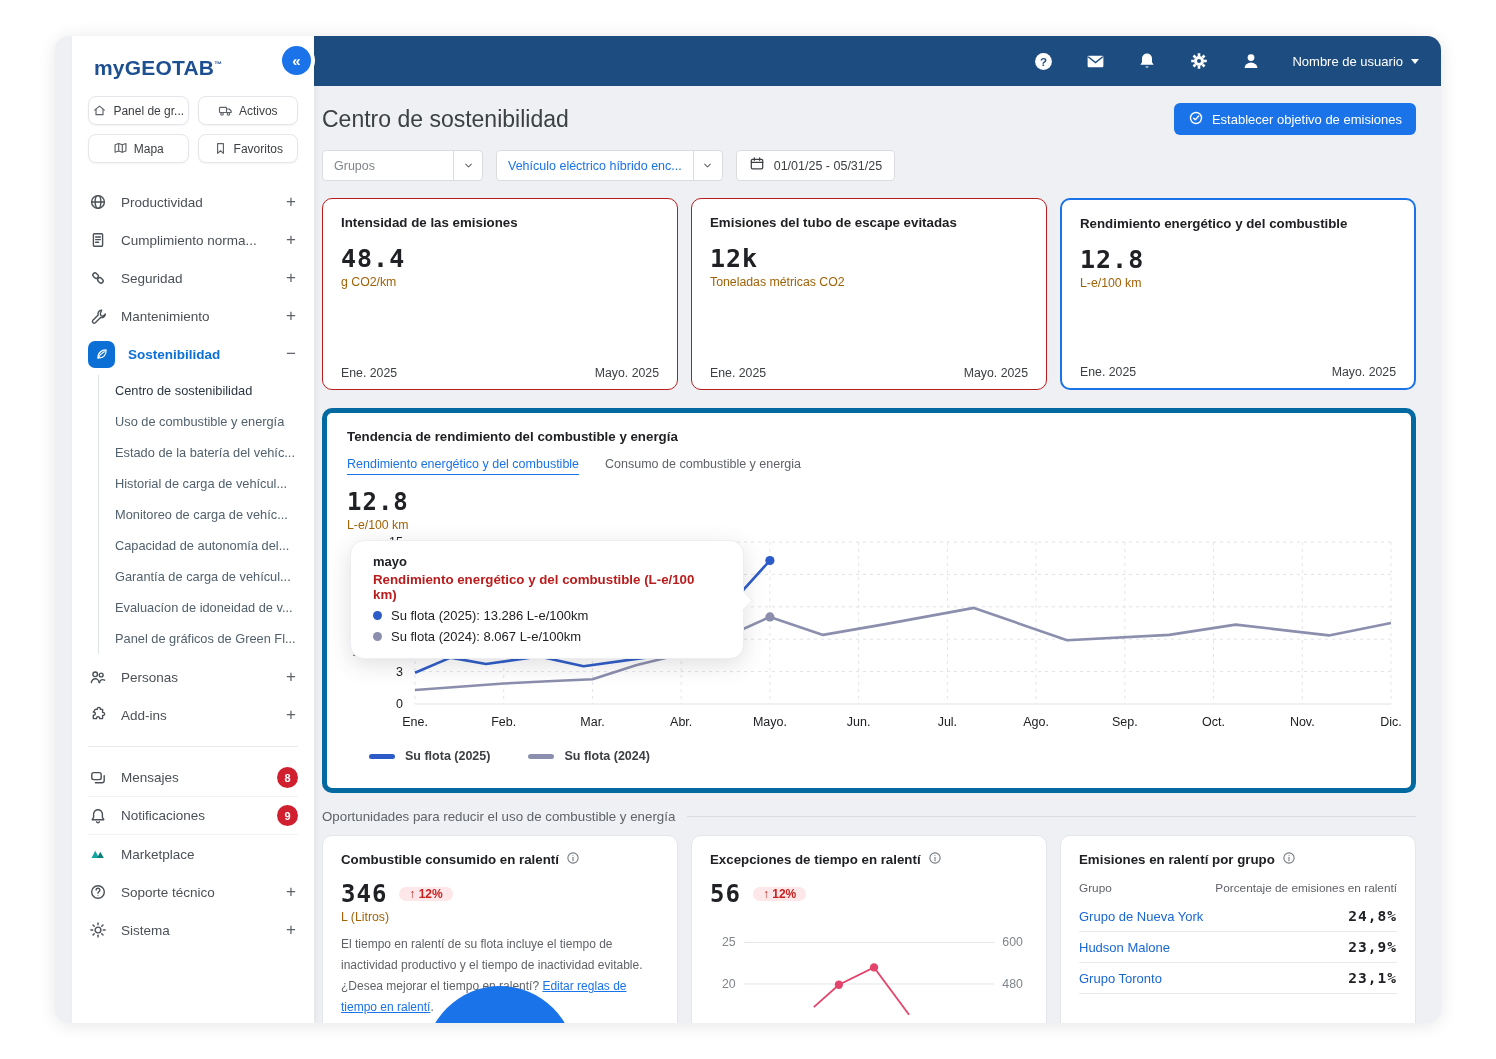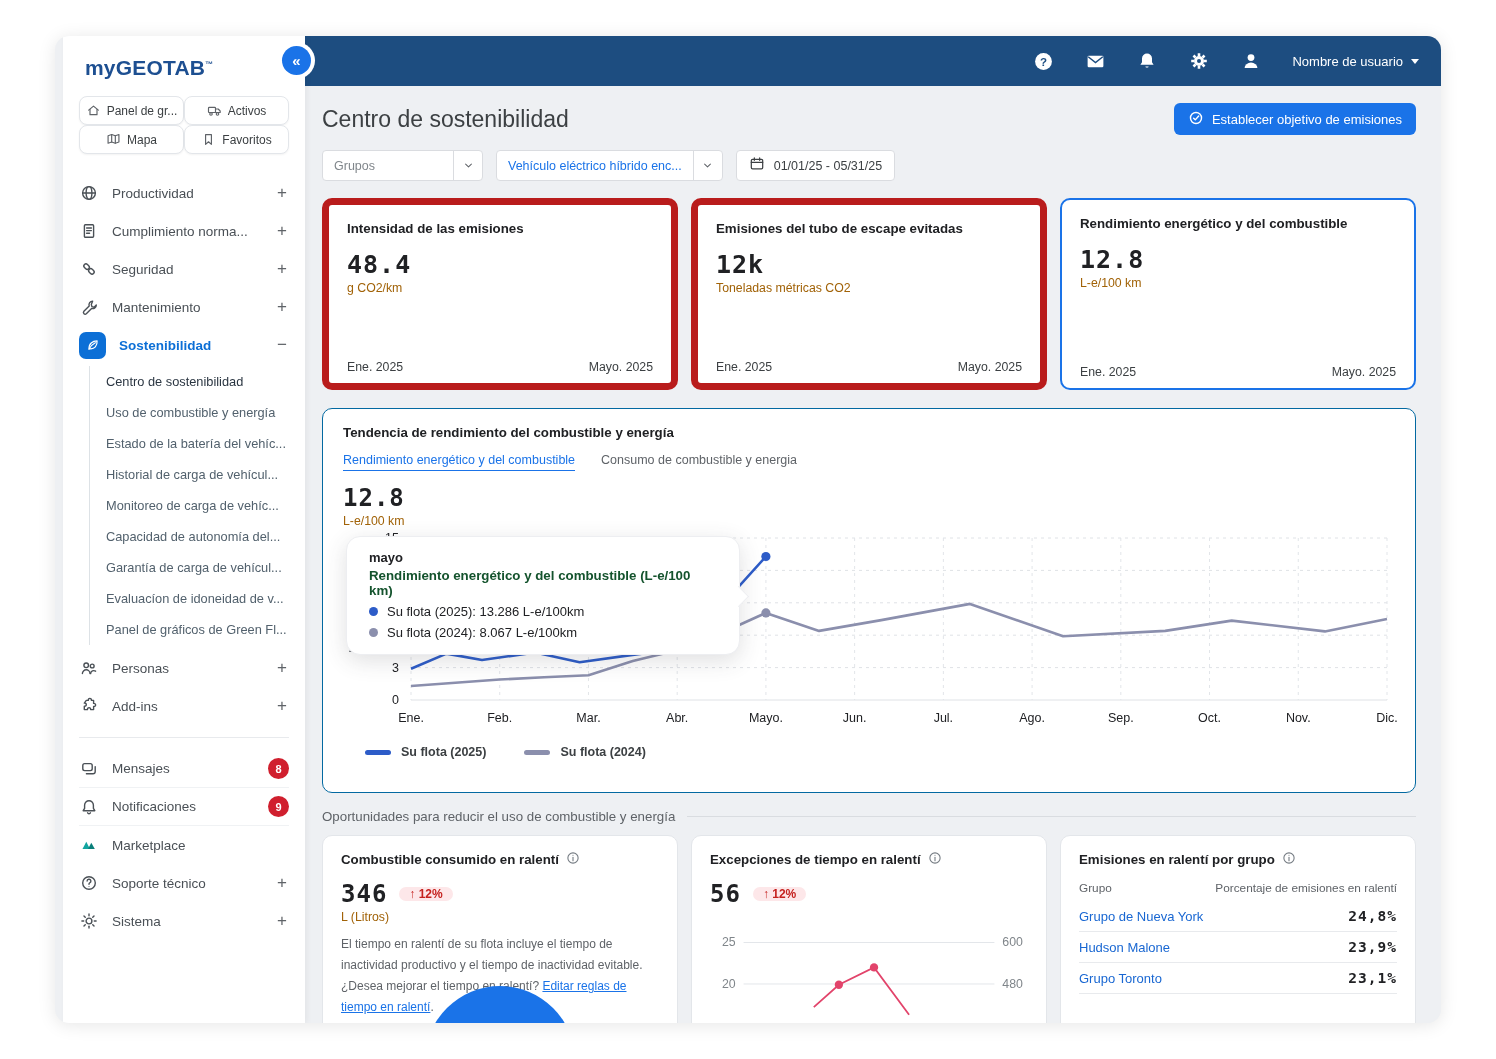--- a/index.html
+++ b/index.html
@@ -2,29 +2,29 @@
 <html><head>
 <meta charset="utf-8">
 <style>
   * { box-sizing: border-box; }
   body { margin:0; background:#ffffff; font-family:"Liberation Sans", sans-serif; color:#3c4043; }
   .canvas { position:relative; width:1496px; height:1059px; background:#ffffff; overflow:hidden; }
   .app { position:absolute; left:55px; top:36px; width:1386px; height:987px; border-radius:14px;
          overflow:hidden; box-shadow:0 2px 18px rgba(0,0,0,.10); background:#eef0f3; }
 
   
-  .sidebar { position:absolute; left:8px; top:0; bottom:0; width:242px; background:#fff; z-index:2;
+  .sidebar { position:absolute; left:17px; top:0; bottom:0; width:242px; background:#fff; z-index:2;
              box-shadow:2px 0 6px rgba(0,0,0,.05); padding:0 16px; overflow:hidden; }
   .logo { margin:20px 0 16px 6px; font-size:21px; font-weight:800; color:#1d4f91; letter-spacing:.2px; }
   .logo .tm { font-size:8px; vertical-align:super; font-weight:700; }
   .searchbox { display:flex; align-items:center; gap:7px; height:32px; border:1px solid #dfe1e5; border-radius:6px; padding:0 7px; }
   .searchbox input { border:0; outline:0; flex:1; min-width:0; font-size:13px; color:#3c4043; font-family:inherit; }
   .searchbox input::placeholder { color:#80868b; }
   .kbd { background:#f1f3f4; border-radius:4px; padding:2px 6px; font-size:11px; color:#5f6368; }
-  .quick { display:grid; grid-template-columns:1fr 1fr; margin:16px 0 20px; }
+  .quick { display:grid; grid-template-columns:1fr 1fr; gap:9px; margin:16px 0 20px; }
   .quickbtn { display:flex; align-items:center; justify-content:center; gap:6px; height:29px; background:#fff;
               border:1px solid #e3e6ea; border-radius:8px; font-size:12px; color:#3c4043; box-shadow:0 1px 2px rgba(0,0,0,.05);
               white-space:nowrap; overflow:hidden; cursor:pointer; }
   .quickbtn svg { flex:0 0 auto; color:#5f6368; }
   .navrow { display:flex; align-items:center; gap:13px; height:38px; cursor:pointer; }
   .navrow .ic { width:20px; height:20px; display:flex; align-items:center; justify-content:center; color:#4a5056; }
   .navrow .lbl { flex:1; font-size:13.5px; color:#4a5056; white-space:nowrap; overflow:hidden; text-overflow:ellipsis; }
   .navrow .act { font-size:17px; color:#5f6368; font-weight:300; padding-right:2px; }
   .navrow.active .lbl { color:#0c6fd6; font-weight:700; }
   .navrow.active .chip { width:27px; height:27px; background:#0c6fd6; border-radius:7px; display:flex; align-items:center; justify-content:center; }
@@ -56,45 +56,45 @@
   .filterrow { display:flex; gap:13px; margin:8px 0 17px; }
   .select { display:flex; align-items:stretch; background:#fff; border:1px solid #dadce0; border-radius:4px; height:31px; cursor:pointer; }
   .select .sval { display:flex; align-items:center; padding:0 11px; font-size:12.5px; }
   .select .chev { width:29px; display:flex; align-items:center; justify-content:center; border-left:1px solid #dadce0; color:#5f6368; }
   .select.gray .sval { color:#80868b; width:130px; }
   .select.blue .sval { color:#1a73e8; }
   .datebox { display:flex; align-items:center; gap:9px; background:#fff; border:1px solid #dadce0; border-radius:4px;
              height:31px; padding:0 12px; font-size:12.5px; color:#3c4043; cursor:pointer; }
 
   .cards3 { display:grid; grid-template-columns:1fr 1fr 1fr; gap:13px; }
-  .kpi { position:relative; background:#fff; border:7px solid #b91c1c; border-radius:10px; height:192px; padding:15px 18px; cursor:pointer; }
+  .kpi { position:relative; background:#fff; border:1px solid #b91c1c; border-radius:10px; height:192px; padding:15px 18px; cursor:pointer; }
   .kpi.selected { border:2px solid #1a73e8; }
   .cardtitle { display:flex; align-items:center; gap:7px; font-size:13.3px; font-weight:600; color:#202124; }
   .mono { font-family:"DejaVu Sans Mono", monospace; }
   .kpi .value { margin-top:13px; font-size:25px; font-weight:700; color:#202124; letter-spacing:1px; }
   .kpi .unit, .unit { font-size:12.3px; color:#a16207; margin-top:2px; }
   .kpi .spark { position:absolute; left:18px; right:18px; bottom:30px; height:64px; }
   .kpi .range { position:absolute; left:18px; right:18px; bottom:9px; display:flex; justify-content:space-between;
                 font-size:12.3px; color:#3c4043; }
 
-  .trendcard { position:relative; background:#fff; border:1px solid #0369a1; border-radius:10px; margin-top:18px;
+  .trendcard { position:relative; background:#fff; border:5px solid #0369a1; border-radius:10px; margin-top:18px;
                height:385px; padding:16px 20px; }
   .tabs { display:flex; gap:26px; margin-top:13px; font-size:12.5px; }
   .tab { color:#5f6368; padding-bottom:3px; cursor:pointer; }
   .tab.on { color:#1a73e8; border-bottom:1px solid #1a73e8; }
   .trendval { margin-top:13px; font-size:24px; font-weight:700; color:#202124; letter-spacing:1px; }
   .legend { display:flex; gap:38px; margin-top:8px; padding-left:22px; }
   .legitem { display:flex; align-items:center; gap:10px; font-size:12.5px; font-weight:600; color:#3c4043; cursor:pointer; }
   .legdash { width:26px; height:5px; border-radius:3px; }
   .tooltip { position:absolute; left:23px; top:127px; width:394px; background:#fff; border:1px solid #edeef1;
              border-radius:14px; box-shadow:0 6px 22px rgba(60,64,67,.16); padding:13px 22px 14px; z-index:5; }
   .tooltip:after { content:""; position:absolute; right:-7px; top:52px; width:14px; height:14px; background:#fff;
                    transform:rotate(45deg); border-top:1px solid #edeef1; border-right:1px solid #edeef1; }
   .tt-month { font-size:13px; font-weight:700; color:#202124; }
-  .tt-title { font-size:13.3px; font-weight:700; color:#14532d; margin-top:3px; }
+  .tt-title { font-size:13.3px; font-weight:700; color:#b91c1c; margin-top:3px; }
   .tt-row { display:flex; align-items:center; gap:9px; font-size:13px; color:#202124; margin-top:6px; }
   .dot9 { width:9px; height:9px; border-radius:50%; flex:0 0 auto; }
 
   .sectionrow { display:flex; align-items:center; gap:12px; margin:16px 0 11px; }
   .sectionrow .slabel { font-size:13.3px; color:#5f6368; }
   .sectionrow .sline { flex:1; height:1px; background:#d9dce0; }
 
   .opcard { position:relative; background:#fff; border:1px solid #e3e6ea; border-radius:10px; height:240px;
             padding:15px 18px; overflow:hidden; }
   .valrow { display:flex; align-items:center; gap:12px; margin-top:12px; }

